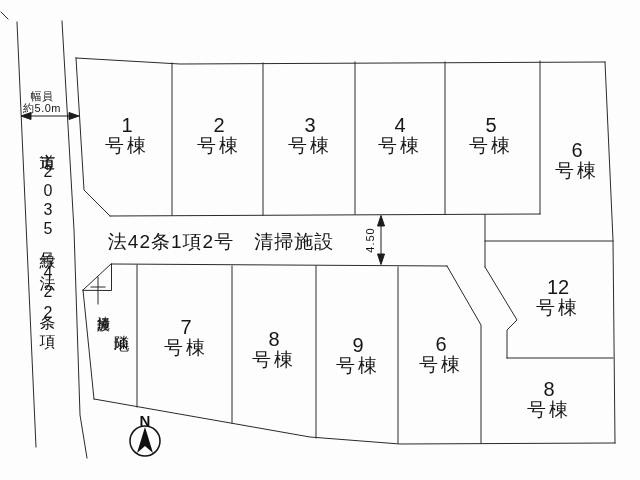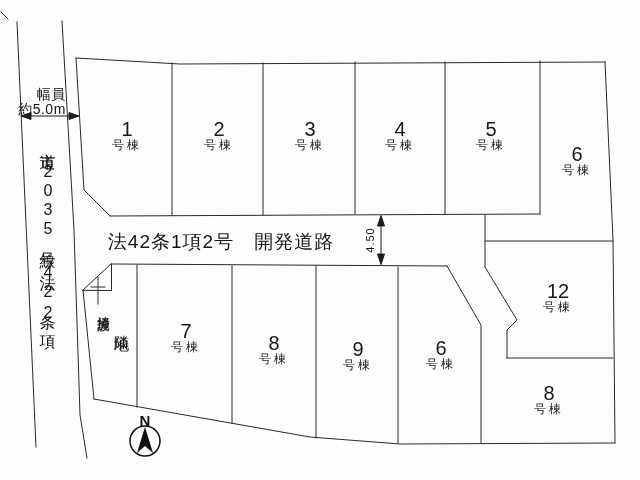--- a/index.html
+++ b/index.html
@@ -1,24 +1,24 @@
 <!DOCTYPE html>
 <html><head>
 <meta charset="utf-8">
 <style>
   html,body{margin:0;padding:0;}
   body{font-family:"Liberation Sans","DejaVu Sans",sans-serif;color:#161616;}
   .wrap{position:relative;width:640px;height:480px;background:#fdfdfd;overflow:hidden;}
   svg{position:absolute;left:0;top:0;}
   .lbl{position:absolute;transform:translate(-50%,-50%);text-align:center;white-space:nowrap;line-height:1.1;}
   .lot-num{font-size:20px;line-height:1.0;}
-  .lot-suffix{font-size:12px;letter-spacing:3px;line-height:1.15;}
+  .lot-suffix{font-size:19px;letter-spacing:3px;line-height:1.15;}
   .road-label{font-size:19px;letter-spacing:1px;font-weight:500;}
   .dim-450{font-size:11px;letter-spacing:1px;transform:translate(-50%,-50%) rotate(-90deg);}
-  .width-note{font-size:14px;line-height:1.1;letter-spacing:0.5px;text-align:right;}
+  .width-note{font-size:11px;line-height:1.1;letter-spacing:0.5px;}
   .vtext{position:absolute;writing-mode:vertical-rl;text-orientation:upright;transform:translateX(-50%);white-space:nowrap;}
   .city-road-label{font-size:16px;letter-spacing:2px;}
   .cleaning-label{font-size:12.5px;letter-spacing:1px;}
   .neighbor-label{font-size:15px;letter-spacing:2px;}
 </style>
 </head>
 <body>
 
 <div class="wrap">
 
@@ -115,21 +115,21 @@
   </div>
   <div class="lbl" style="left:549px;top:400px">
     <div class="lot-num">8</div>
     <div class="lot-suffix">号棟</div>
   </div>
   <div class="lbl" style="left:558px;top:298px">
     <div class="lot-num">12</div>
     <div class="lot-suffix">号棟</div>
   </div>
 
-  <div class="lbl road-label" style="left:221px;top:242px">法42条1項2号　開発道路</div>
+  <div class="lbl road-label" style="left:221px;top:242px">法42条1項2号　清掃施設</div>
   <div class="lbl dim-450" style="left:370px;top:240px">4.50</div>
   <div class="lbl width-note" style="left:42px;top:102px">
     <div>幅員</div>
     <div>約5.0m</div>
   </div>
   <div class="vtext city-road-label" style="left:47px;top:140px">市道 2035号線 法42条2項</div>
 
   <div class="vtext cleaning-label" style="left:103px;top:306px">清掃施設</div>
   <div class="vtext neighbor-label" style="left:121px;top:323px">隣地</div>
 

